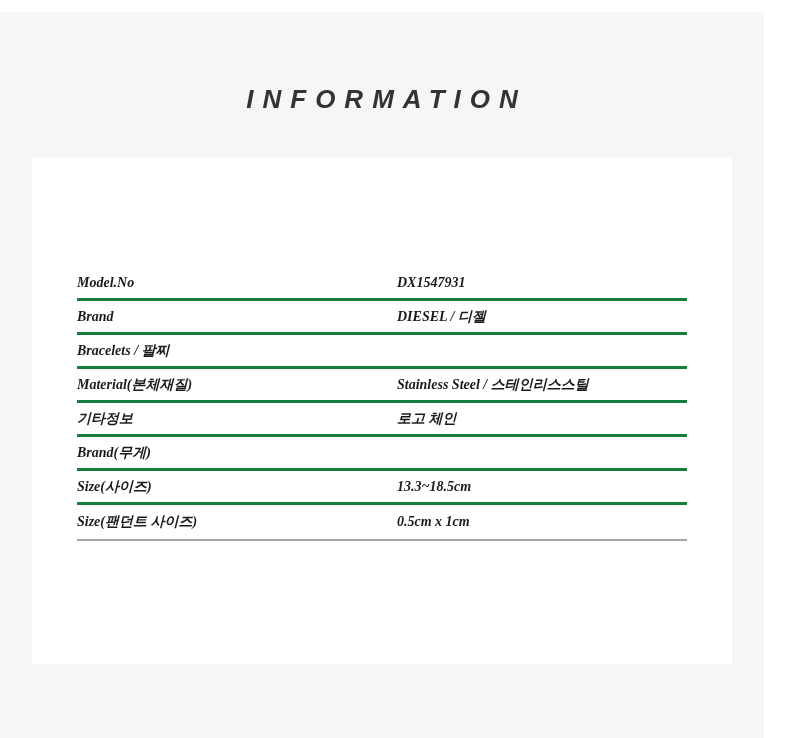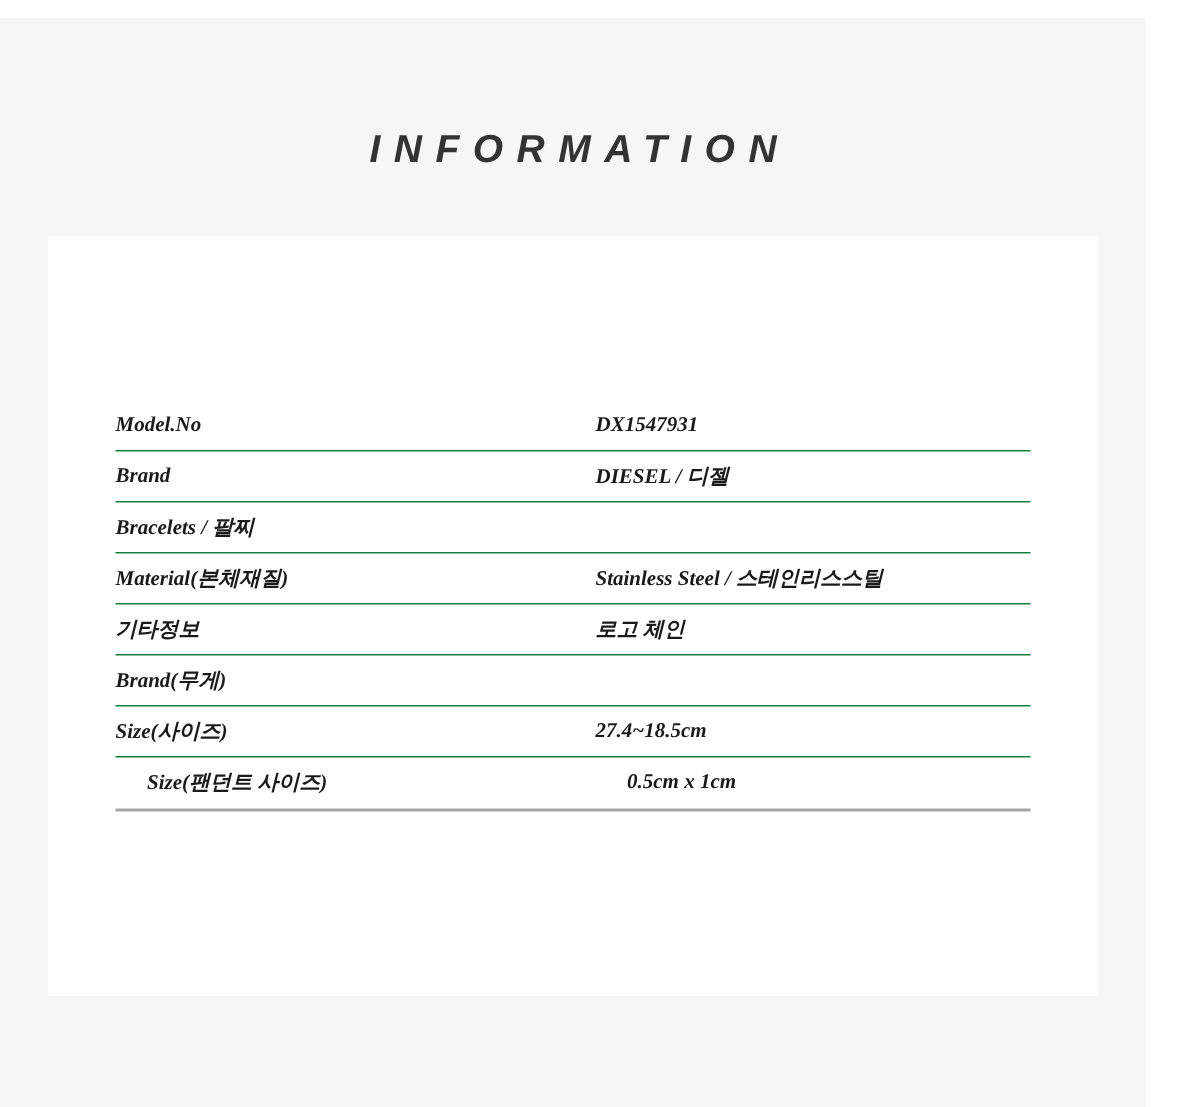--- a/index.html
+++ b/index.html
@@ -44,23 +44,23 @@
 
   .info-table {
     width: 610px;
     border-bottom: 2px solid #a6a6a6;
   }
 
   .info-row {
     display: flex;
     align-items: center;
     height: 34px;
-    border-bottom: 1px solid #15803d;
+    border-bottom: 3px solid #15803d;
   }
-  .info-row:last-child { border-bottom: none; margin-left: 21px; }
+  .info-row:last-child { border-bottom: none; }
 
   .info-label {
     width: 320px;
     flex: 0 0 320px;
     font-size: 14px;
     font-weight: bold;
     color: #1a1a1a;
   }
 
   .info-value {
@@ -105,21 +105,21 @@
     <div class="info-label">기타정보</div>
     <div class="info-value">로고 체인</div>
   </div>
 
   <div class="info-row">
     <div class="info-label">Brand(무게)</div>
   </div>
 
   <div class="info-row">
     <div class="info-label">Size(사이즈)</div>
-    <div class="info-value">27.4~18.5cm</div>
+    <div class="info-value">13.3~18.5cm</div>
   </div>
 
   <div class="info-row">
     <div class="info-label">Size(팬던트 사이즈)</div>
     <div class="info-value">0.5cm x 1cm</div>
   </div>
 </div>
   </div>
 
 </div>

